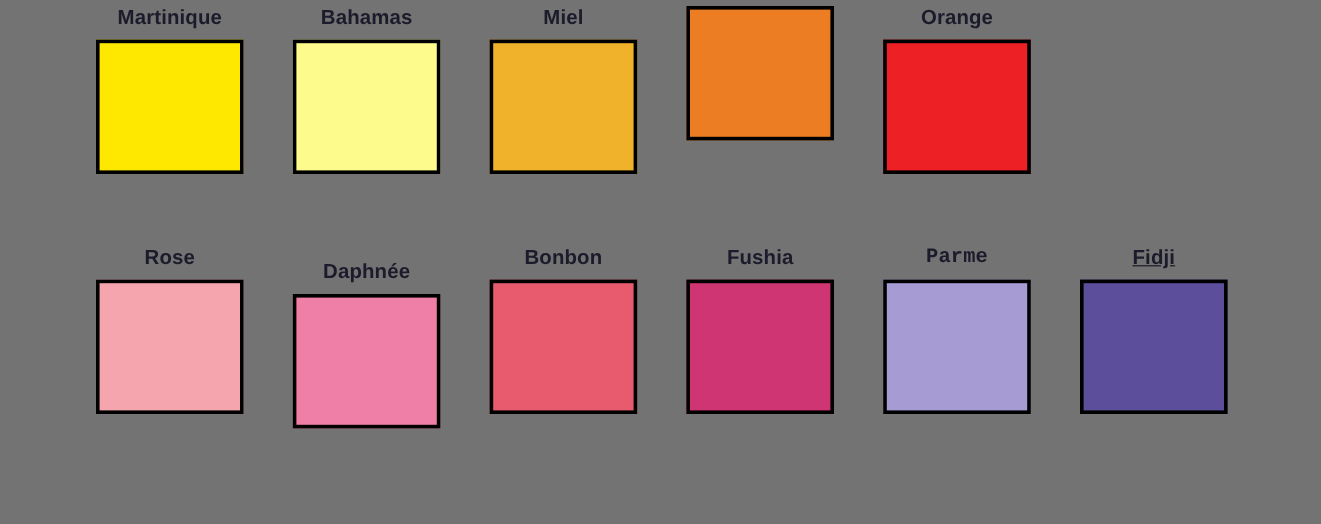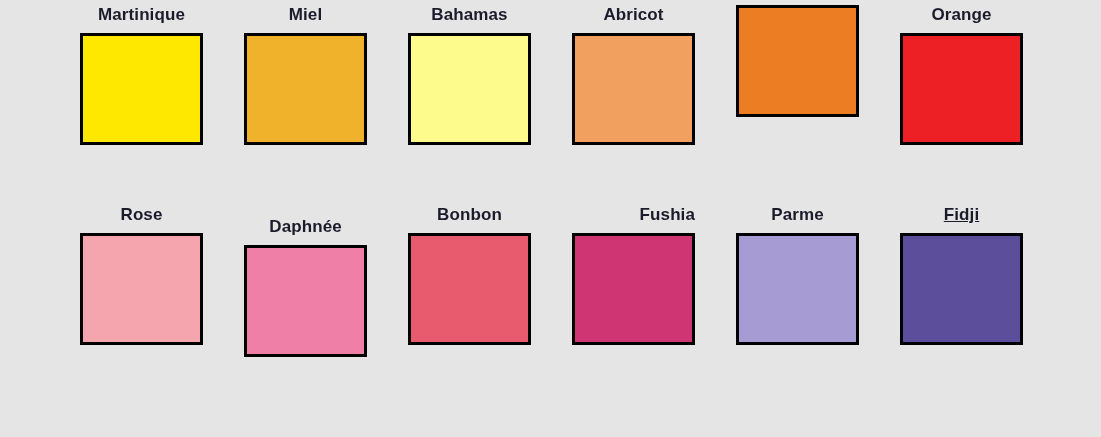--- a/index.html
+++ b/index.html
@@ -10,21 +10,21 @@
   body {
     width: 1101px;
     height: 437px;
     font-family: "Liberation Sans", sans-serif;
     overflow: hidden;
   }
   .palette {
     position: relative;
     width: 1101px;
     height: 437px;
-    background: #e5e5e5;
+    background: #737373;
   }
   .swatch-row {
     display: flex;
     width: 1101px;
     padding-left: 80px;
     box-sizing: border-box;
   }
   .row-1 { padding-top: 5px; }
   .row-2 { padding-top: 60px; }
   .swatch-cell {
@@ -55,30 +55,26 @@
 <body style="background: rgb(255, 255, 255);">
 
 <div class="palette">
 
   <div class="swatch-row row-1">
     <div class="swatch-cell">
       <div class="swatch-label" style="color: rgb(27, 27, 43);">Martinique</div>
       <div class="swatch-chip" style="background-color: rgb(255, 232, 0); border-color: rgb(0, 0, 0);"></div>
     </div>
     <div class="swatch-cell">
-      <div class="swatch-label" style="color: rgb(27, 27, 43);">Miel</div>
-      <div class="swatch-chip" style="background-color: rgb(240, 178, 43); border-color: rgb(0, 0, 0);"></div>
-    </div>
-    <div class="swatch-cell">
       <div class="swatch-label" style="color: rgb(27, 27, 43);">Bahamas</div>
       <div class="swatch-chip" style="background-color: rgb(253, 251, 140); border-color: rgb(0, 0, 0);"></div>
     </div>
     <div class="swatch-cell">
-      <div class="swatch-label" style="color: rgb(27, 27, 43);">Abricot</div>
-      <div class="swatch-chip" style="background-color: rgb(242, 160, 96); border-color: rgb(0, 0, 0);"></div>
+      <div class="swatch-label" style="color: rgb(27, 27, 43);">Miel</div>
+      <div class="swatch-chip" style="background-color: rgb(240, 178, 43); border-color: rgb(0, 0, 0);"></div>
     </div>
     <div class="swatch-cell">
       <div class="swatch-chip" style="background-color: rgb(237, 125, 35); border-color: rgb(0, 0, 0);"></div>
     </div>
     <div class="swatch-cell">
       <div class="swatch-label" style="color: rgb(27, 27, 43);">Orange</div>
       <div class="swatch-chip" style="background-color: rgb(236, 32, 37); border-color: rgb(0, 0, 0);"></div>
     </div>
   </div>
 
@@ -89,25 +85,25 @@
     </div>
     <div class="swatch-cell">
       <div class="swatch-label" style="color: rgb(27, 27, 43); margin-top: 12px;">Daphnée</div>
       <div class="swatch-chip" style="background-color: rgb(239, 127, 166); border-color: rgb(0, 0, 0);"></div>
     </div>
     <div class="swatch-cell">
       <div class="swatch-label" style="color: rgb(27, 27, 43);">Bonbon</div>
       <div class="swatch-chip" style="background-color: rgb(232, 90, 110); border-color: rgb(0, 0, 0);"></div>
     </div>
     <div class="swatch-cell">
-      <div class="swatch-label" style="color: rgb(27, 27, 43); text-align: right;">Fushia</div>
+      <div class="swatch-label" style="color: rgb(27, 27, 43);">Fushia</div>
       <div class="swatch-chip" style="background-color: rgb(206, 53, 114); border-color: rgb(0, 0, 0);"></div>
     </div>
     <div class="swatch-cell">
-      <div class="swatch-label" style="color: rgb(27, 27, 43);">Parme</div>
+      <div class="swatch-label" style="color: rgb(27, 27, 43); font-family: Liberation Mono, monospace;">Parme</div>
       <div class="swatch-chip" style="background-color: rgb(167, 155, 212); border-color: rgb(0, 0, 0);"></div>
     </div>
     <div class="swatch-cell">
       <div class="swatch-label" style="color: rgb(27, 27, 43); text-decoration: underline;">Fidji</div>
       <div class="swatch-chip" style="background-color: rgb(92, 78, 154); border-color: rgb(0, 0, 0);"></div>
     </div>
   </div>
 
 </div>
 

